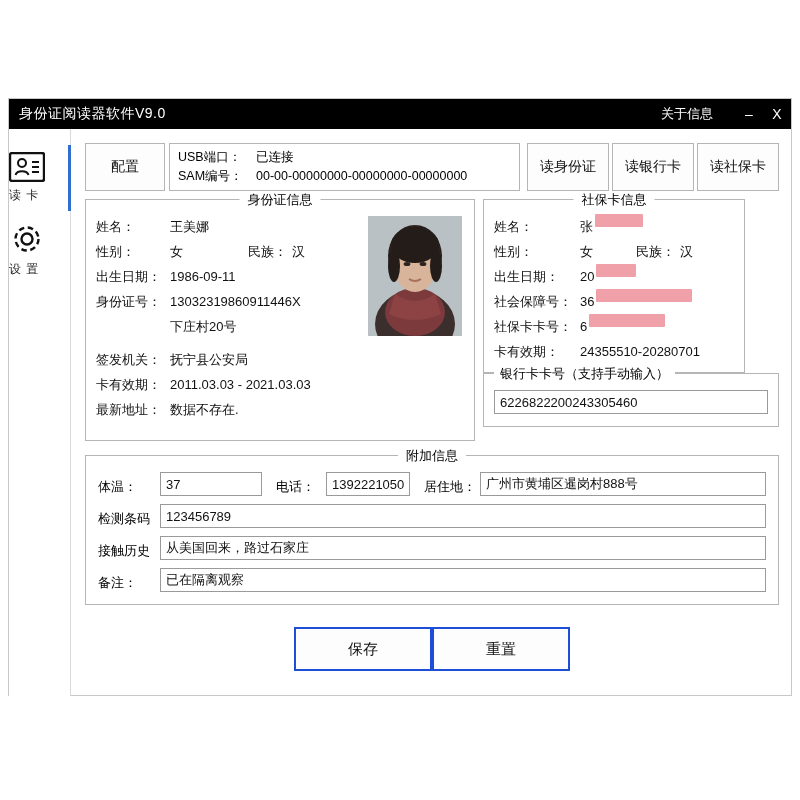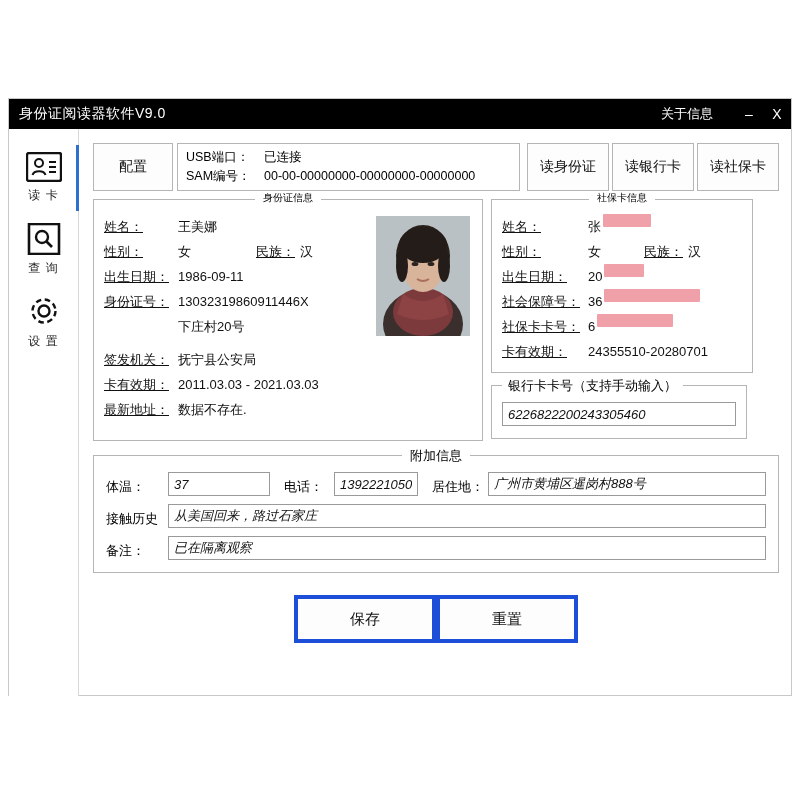--- a/index.html
+++ b/index.html
@@ -64,21 +64,21 @@
     background: #ffffff;
     border-right: 1px solid #d8d8d8;
     padding-top: 16px;
     box-sizing: border-box;
   }
   .side-item {
     width: 100%;
     height: 66px;
     display: flex;
     flex-direction: column;
-    align-items: center;
+    align-items: flex-start;
     justify-content: center;
     position: relative;
     margin-bottom: 6px;
   }
   .side-item .side-label {
     font-size: 12px;
     margin-top: 5px;
     color: #222;
     letter-spacing: 1px;
   }
@@ -152,33 +152,33 @@
     box-sizing: border-box;
     padding: 14px 10px 8px 10px;
   }
   .panel-title {
     position: absolute;
     top: -9px;
     left: 50%;
     transform: translateX(-50%);
     background: #ffffff;
     padding: 0 8px;
-    font-size: 10px;
+    font-size: 13px;
     white-space: nowrap;
   }
   .panel-id { width: 390px; min-height: 242px; }
   .panel-sb { width: 262px; min-height: 172px; margin-left: 8px; }
 
   .field {
     display: flex;
     font-size: 13px;
     line-height: 25px;
     color: #111;
   }
-  .field .k { width: 74px; flex: none; text-decoration: underline; }
+  .field .k { width: 74px; flex: none; }
   .field .v { }
   .id-left { width: 268px; }
   .id-content { display: flex; }
   .photo {
     width: 94px;
     height: 120px;
     margin-left: 4px;
     margin-top: 2px;
     overflow: hidden;
     background: #cfd3d6;
@@ -192,23 +192,23 @@
     height: 13px;
     vertical-align: middle;
     border-radius: 1px;
   }
 
   .sb-field .k { width: 86px; }
 
   .bank-panel {
     position: relative;
     border: 1px solid #b5b5b5;
-    width: 256px;
+    width: 296px;
     margin-left: 8px;
-    margin-top: 12px;
+    margin-top: 0;
     box-sizing: border-box;
     padding: 16px 10px 12px 10px;
   }
   .bank-title {
     position: absolute;
     top: -9px;
     left: 10px;
     background: #fff;
     padding: 0 6px;
     font-size: 13px;
@@ -216,21 +216,20 @@
   .txt {
     border: 1px solid #9a9a9a;
     background: #ffffff;
     font-size: 13px;
     padding: 3px 5px;
     box-sizing: border-box;
     height: 24px;
     line-height: 18px;
     color: #111;
     font-family: "Liberation Sans", sans-serif;
-    font-style: italic;
   }
   .bank-input { width: 100%; }
 
   
   .addl {
     position: relative;
     border: 1px solid #b5b5b5;
     margin-top: 14px;
     padding: 16px 12px 12px 12px;
     box-sizing: border-box;
@@ -258,21 +257,21 @@
   .w-full { flex: 1; }
 
   .actions {
     display: flex;
     justify-content: center;
     margin-top: 22px;
   }
   .action-btn {
     width: 134px;
     height: 40px;
-    border: 4px solid #1d4ed8;
+    border: 2px solid #1d4ed8;
     background: #fdfdfd;
     font-size: 15px;
     display: flex;
     align-items: center;
     justify-content: center;
     color: #111;
   }
 </style>
 </head>
 <body>
@@ -299,30 +298,20 @@
             <circle cx="13" cy="11" r="4" fill="none" stroke="#111" stroke-width="2"></circle>
             <path d="M6.5 23 C8 18 18 18 19.5 23" fill="none" stroke="#111" stroke-width="2"></path>
             <line x1="23" y1="10" x2="30" y2="10" stroke="#111" stroke-width="2"></line>
             <line x1="23" y1="15" x2="30" y2="15" stroke="#111" stroke-width="2"></line>
             <line x1="23" y1="20" x2="30" y2="20" stroke="#111" stroke-width="2"></line>
           </svg>
         </span>
         <span class="side-label">读 卡</span>
       </div>
 
-      <div class="side-item">
-        <span class="side-icon">
-          <svg width="36" height="32" viewBox="0 0 36 32">
-            <rect x="3" y="1" width="30" height="30" fill="none" stroke="#111" stroke-width="2.6"></rect>
-            <circle cx="16" cy="14" r="6" fill="none" stroke="#111" stroke-width="2.4"></circle>
-            <line x1="20.5" y1="18.5" x2="26" y2="24" stroke="#111" stroke-width="2.6"></line>
-          </svg>
-        </span>
-        <span class="side-label">查 询</span>
-      </div>
 
       <div class="side-item">
         <span class="side-icon">
           <svg width="36" height="34" viewBox="0 0 36 34">
             <g fill="none" stroke="#111" stroke-width="2.4">
               <circle cx="18" cy="17" r="5.5"></circle>
               <circle cx="18" cy="17" r="11.5" stroke-dasharray="5.5 3.6"></circle>
             </g>
           </svg>
         </span>
@@ -469,20 +458,24 @@
 
         <div class="addl-row">
           <span class="lab">体温：</span>
           <input class="txt w-temp" type="text" value="37" style="">
           <span class="lab-mid" style="margin-left:14px">电话：</span>
           <input class="txt w-phone" type="text" value="13922210502" style="">
           <span class="lab-mid" style="margin-left:14px;width:56px">居住地：</span>
           <input class="txt w-addr" type="text" value="广州市黄埔区暹岗村888号" style="">
         </div>
 
+        <div class="addl-row">
+          <span class="lab">检测条码</span>
+          <input class="txt w-full" type="text" value="123456789" style="">
+        </div>
 
         <div class="addl-row">
           <span class="lab">接触历史</span>
           <input class="txt w-full" type="text" value="从美国回来，路过石家庄" style="">
         </div>
 
         <div class="addl-row" style="margin-bottom:0">
           <span class="lab">备注：</span>
           <input class="txt w-full" type="text" value="已在隔离观察" style="">
         </div>

